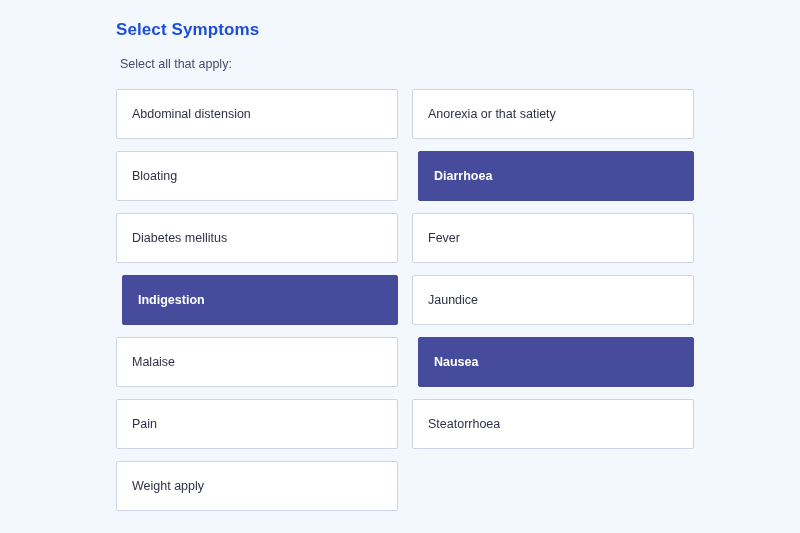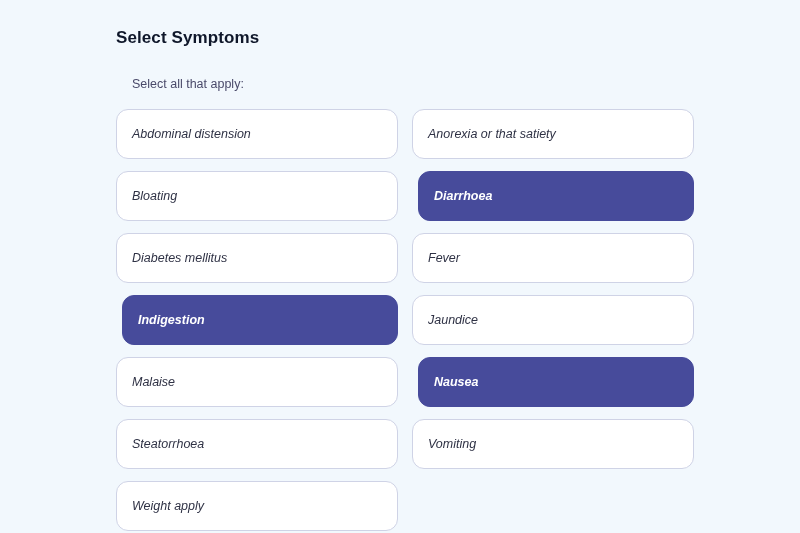--- a/index.html
+++ b/index.html
@@ -20,53 +20,52 @@
     box-sizing: border-box;
   }
   .panel {
     position: absolute;
     left: 116px;
     top: 0;
     width: 578px;
   }
   .page-title {
     margin: 0;
-    padding-top: 28px;
+    padding-top: 20px;
     font-size: 17px;
     font-weight: bold;
-    color: #0f172a;
+    color: #1d4ed8;
     letter-spacing: 0.1px;
   }
   .subtitle {
-    margin: 16px;
+    margin: 4px;
     padding-top: 13px;
     font-size: 12.5px;
     color: #4a4a6a;
   }
   .grid {
     margin-top: 18px;
     display: grid;
     grid-template-columns: 282px 282px;
     column-gap: 14px;
     row-gap: 12px;
   }
   .option {
     box-sizing: border-box;
     height: 50px;
-    border-radius: 12px;
+    border-radius: 2px;
     border: 1px solid #cfd3e6;
     background: #ffffff;
     display: flex;
     align-items: center;
     padding: 0 15px;
     font-size: 12.5px;
     color: #2f3245;
     cursor: pointer;
     user-select: none;
-    font-style: italic;
   }
   .option.selected {
     background: #474b9b;
     border-color: #474b9b;
     color: #ffffff;
     font-weight: bold;
     margin-left: 6px;
   }
 </style>
 </head>
@@ -102,23 +101,23 @@
       <div class="option">
         <span>Jaundice</span>
       </div>
       <div class="option">
         <span>Malaise</span>
       </div>
       <div class="option selected">
         <span>Nausea</span>
       </div>
       <div class="option">
-        <span>Steatorrhoea</span>
+        <span>Pain</span>
       </div>
       <div class="option">
-        <span>Vomiting</span>
+        <span>Steatorrhoea</span>
       </div>
       <div class="option">
         <span>Weight apply</span>
       </div>
     </div>
   </div>
 </div>
 
 </body></html>

